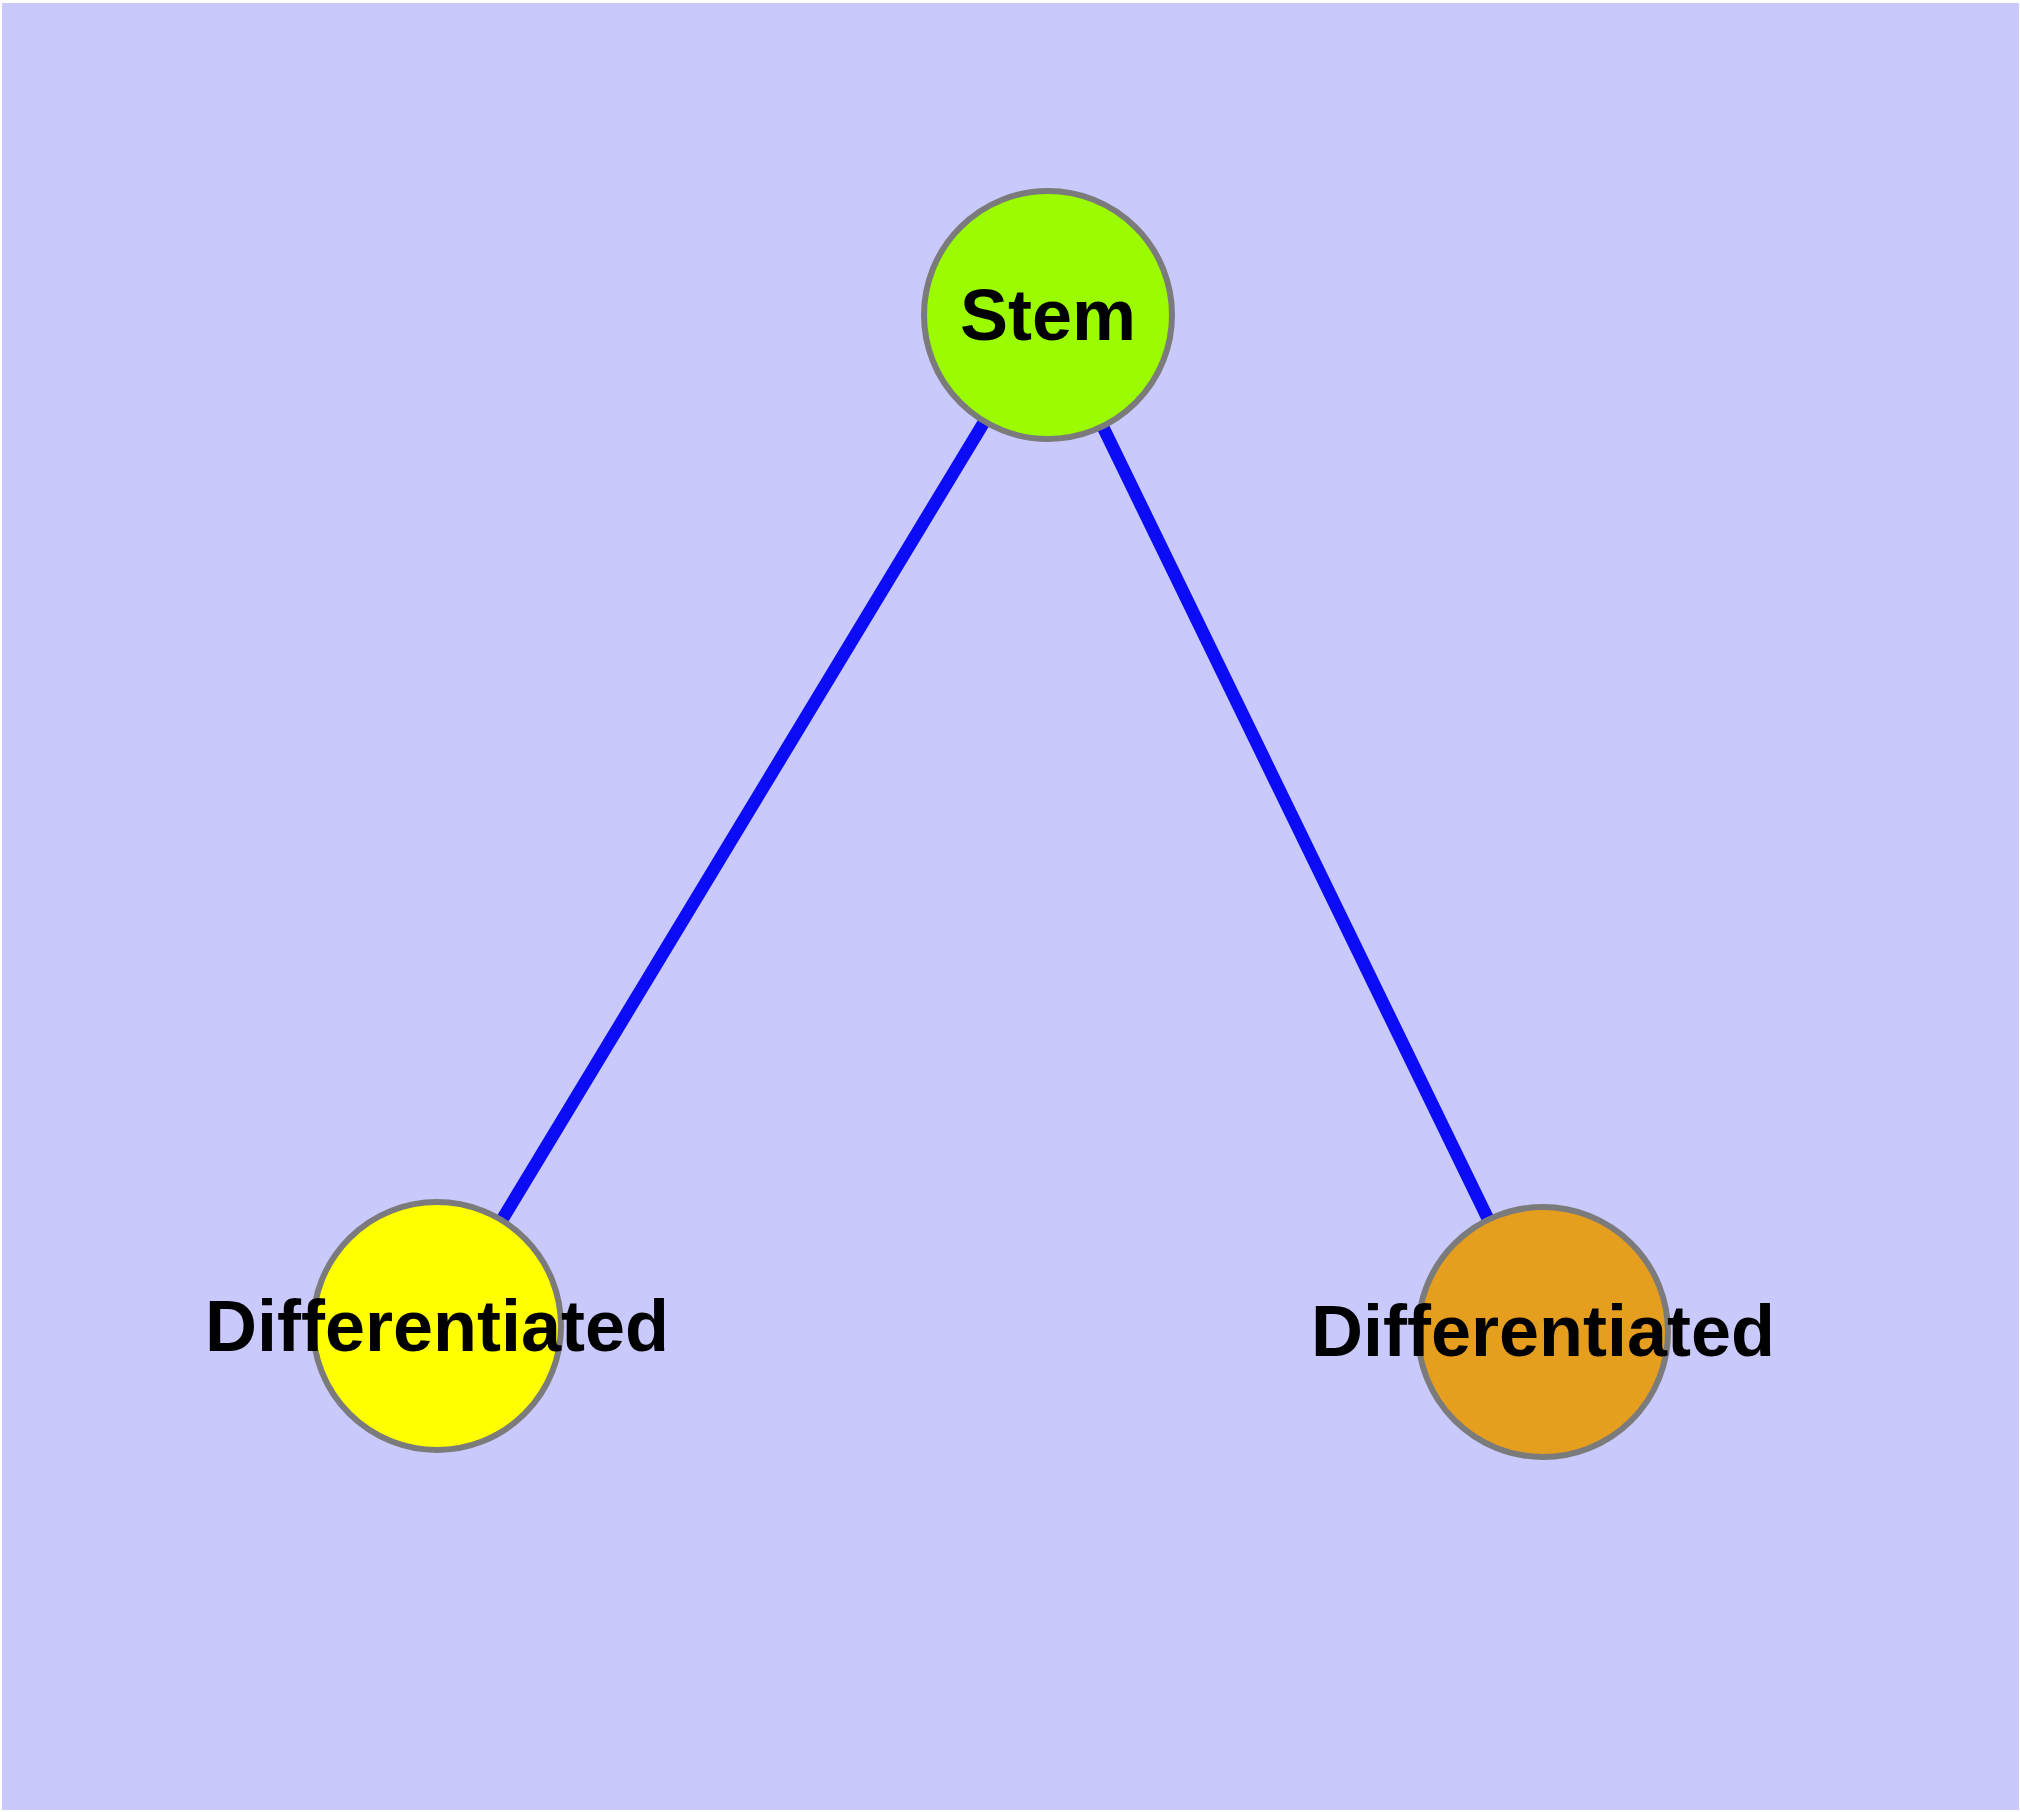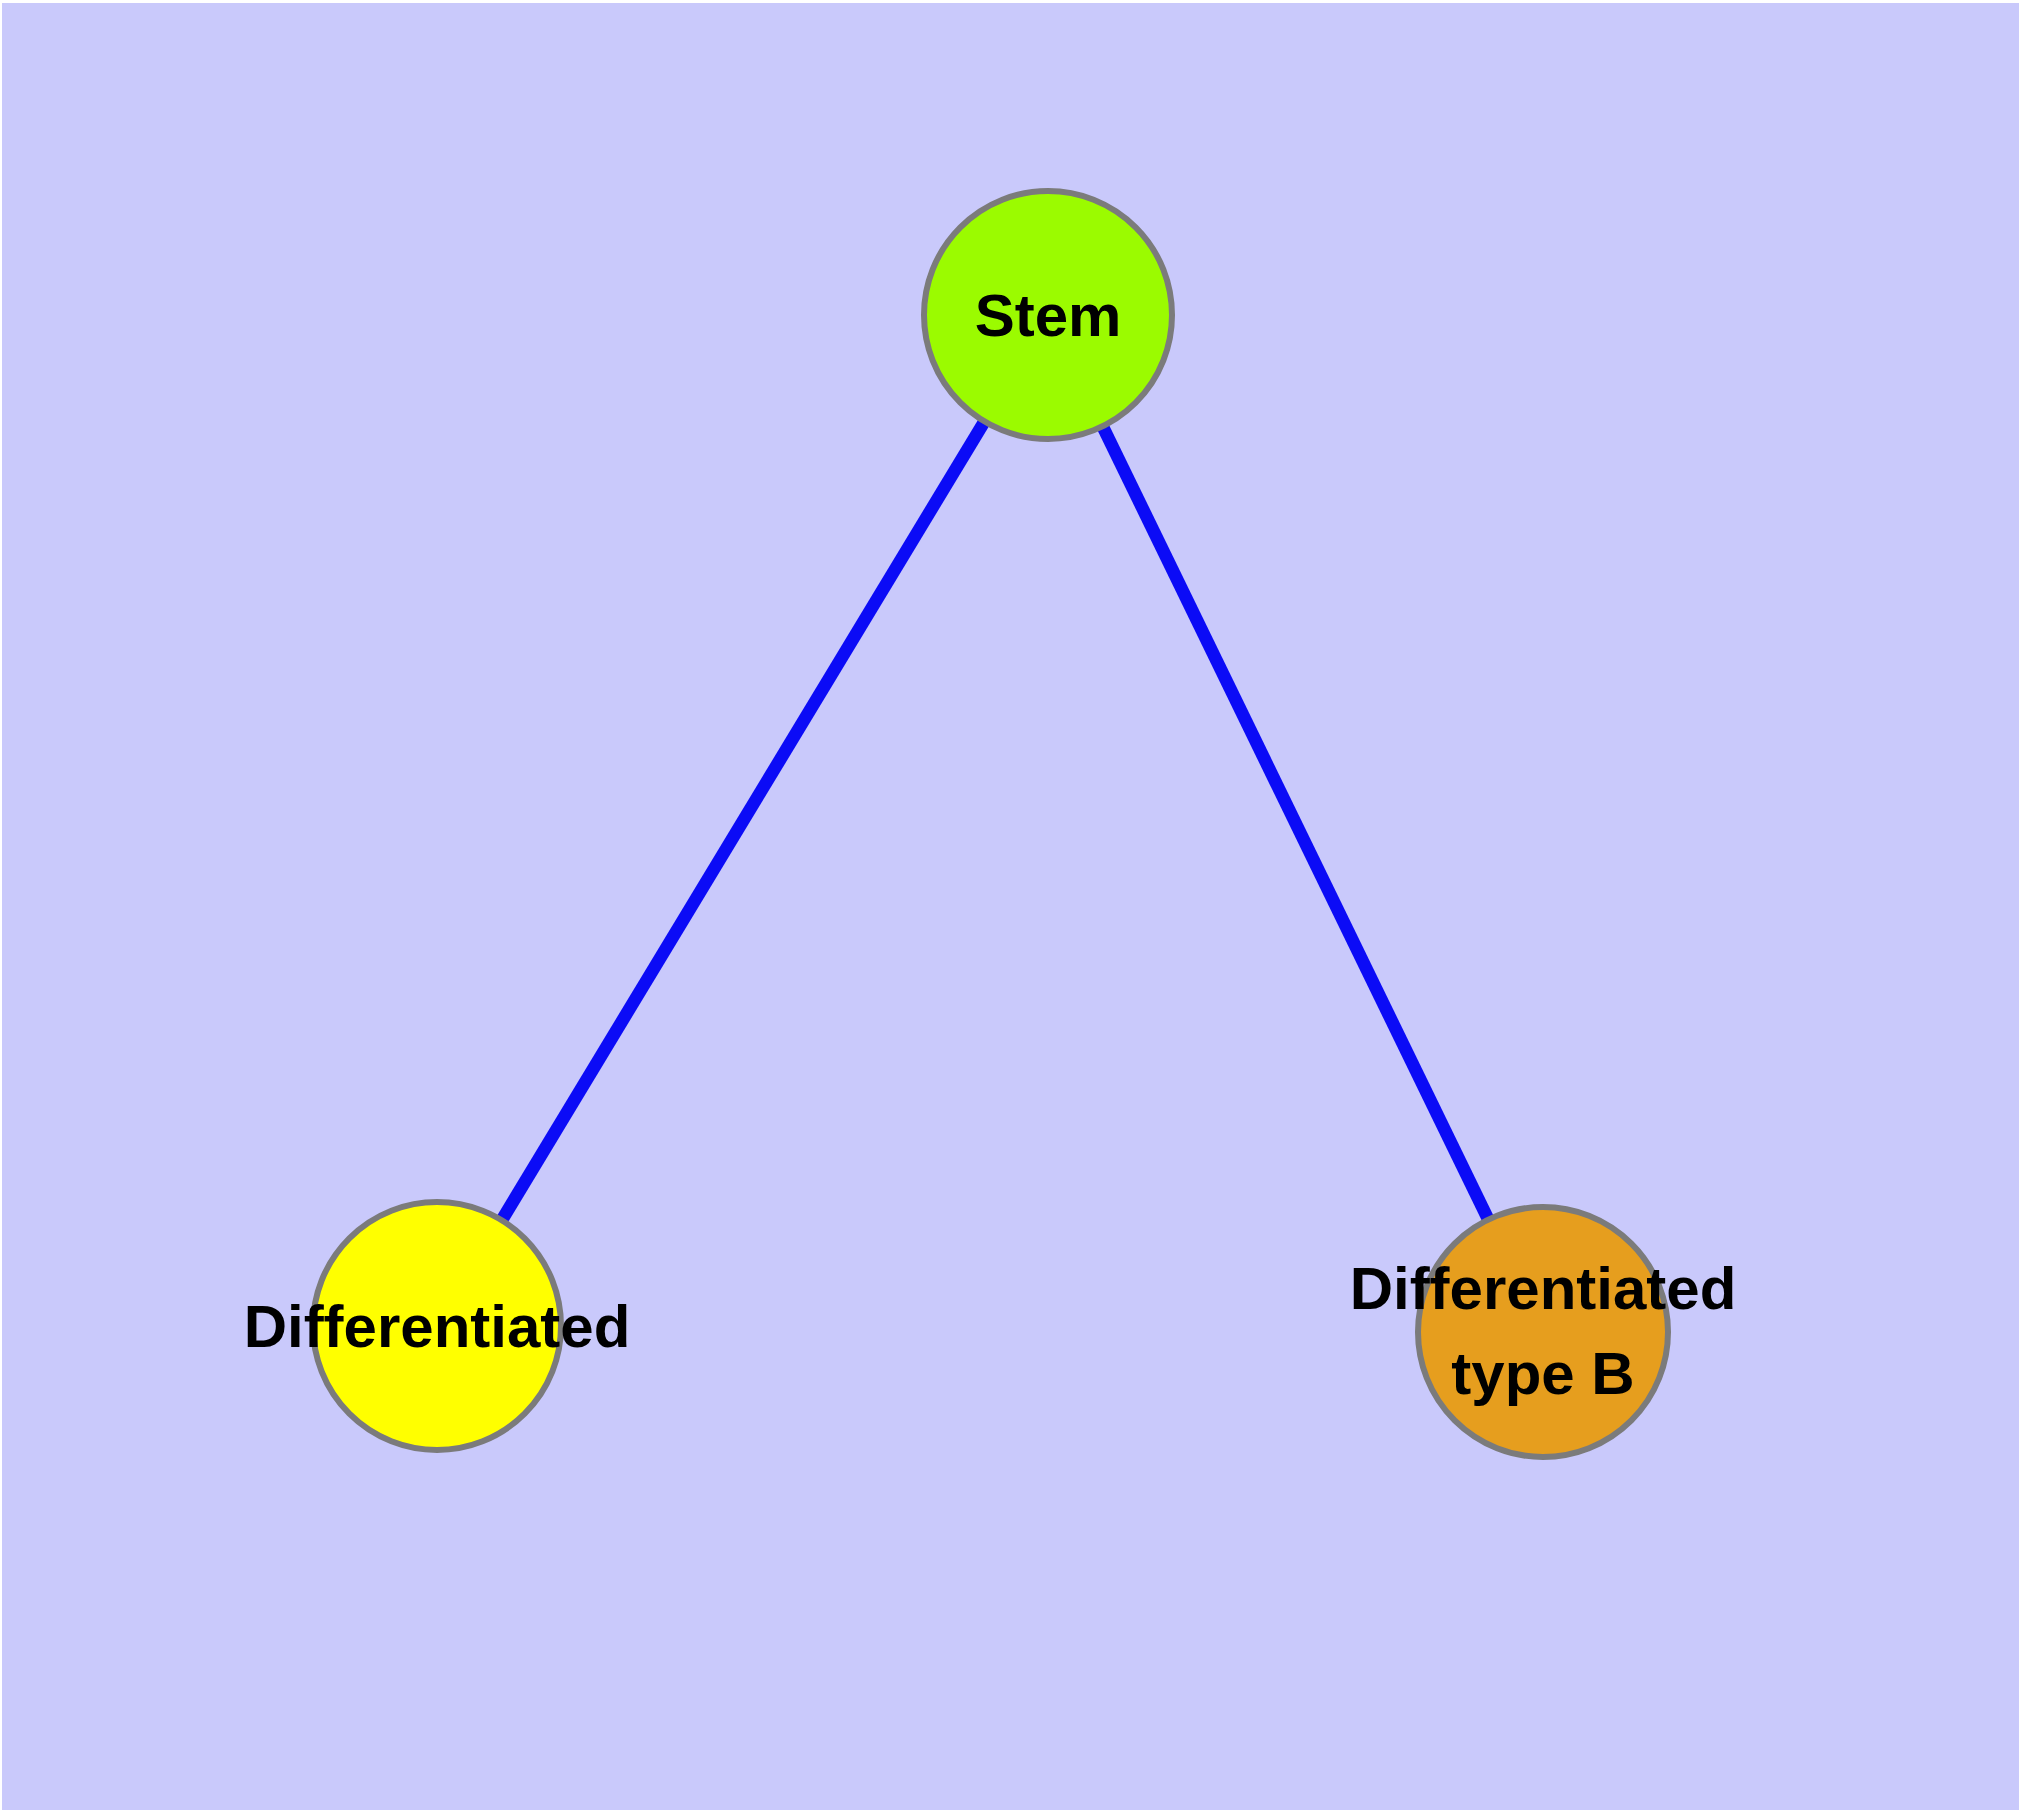--- a/index.html
+++ b/index.html
@@ -33,21 +33,21 @@
     border-radius: 50%;
     box-sizing: border-box;
     z-index: 2;
   }
   .node-label {
     position: absolute;
     transform: translate(-50%, -50%);
     text-align: center;
     white-space: nowrap;
     font-weight: bold;
-    font-size: 60px;
+    font-size: 72px;
     line-height: 85px;
     z-index: 3;
   }
 </style>
 </head>
 <body>
 
 <div id="canvas">
   <div id="plot-area" style="background: rgb(201, 201, 251);"></div>
   <svg id="edge-layer" width="2021" height="1812" viewBox="0 0 2384 2138">
@@ -59,16 +59,15 @@
     <div class="node-label" style="left: 1048px; top: 315px; color: rgb(0, 0, 0);">
       <div>Stem</div>
     </div>
     <div class="node" style="left: 310px; top: 1199px; width: 254px; height: 254px; background: rgb(255, 255, 0); border: 6px solid rgb(123, 123, 123);"></div>
     <div class="node-label" style="left: 437px; top: 1326px; color: rgb(0, 0, 0);">
       <div>Differentiated</div>
     </div>
     <div class="node" style="left: 1415px; top: 1204px; width: 256px; height: 256px; background: rgb(230, 158, 30); border: 6px solid rgb(123, 123, 123);"></div>
     <div class="node-label" style="left: 1543px; top: 1331px; color: rgb(0, 0, 0);">
       <div>Differentiated</div>
-      <div>type B</div>
     </div>
   </div>
 
 
 </body></html>

